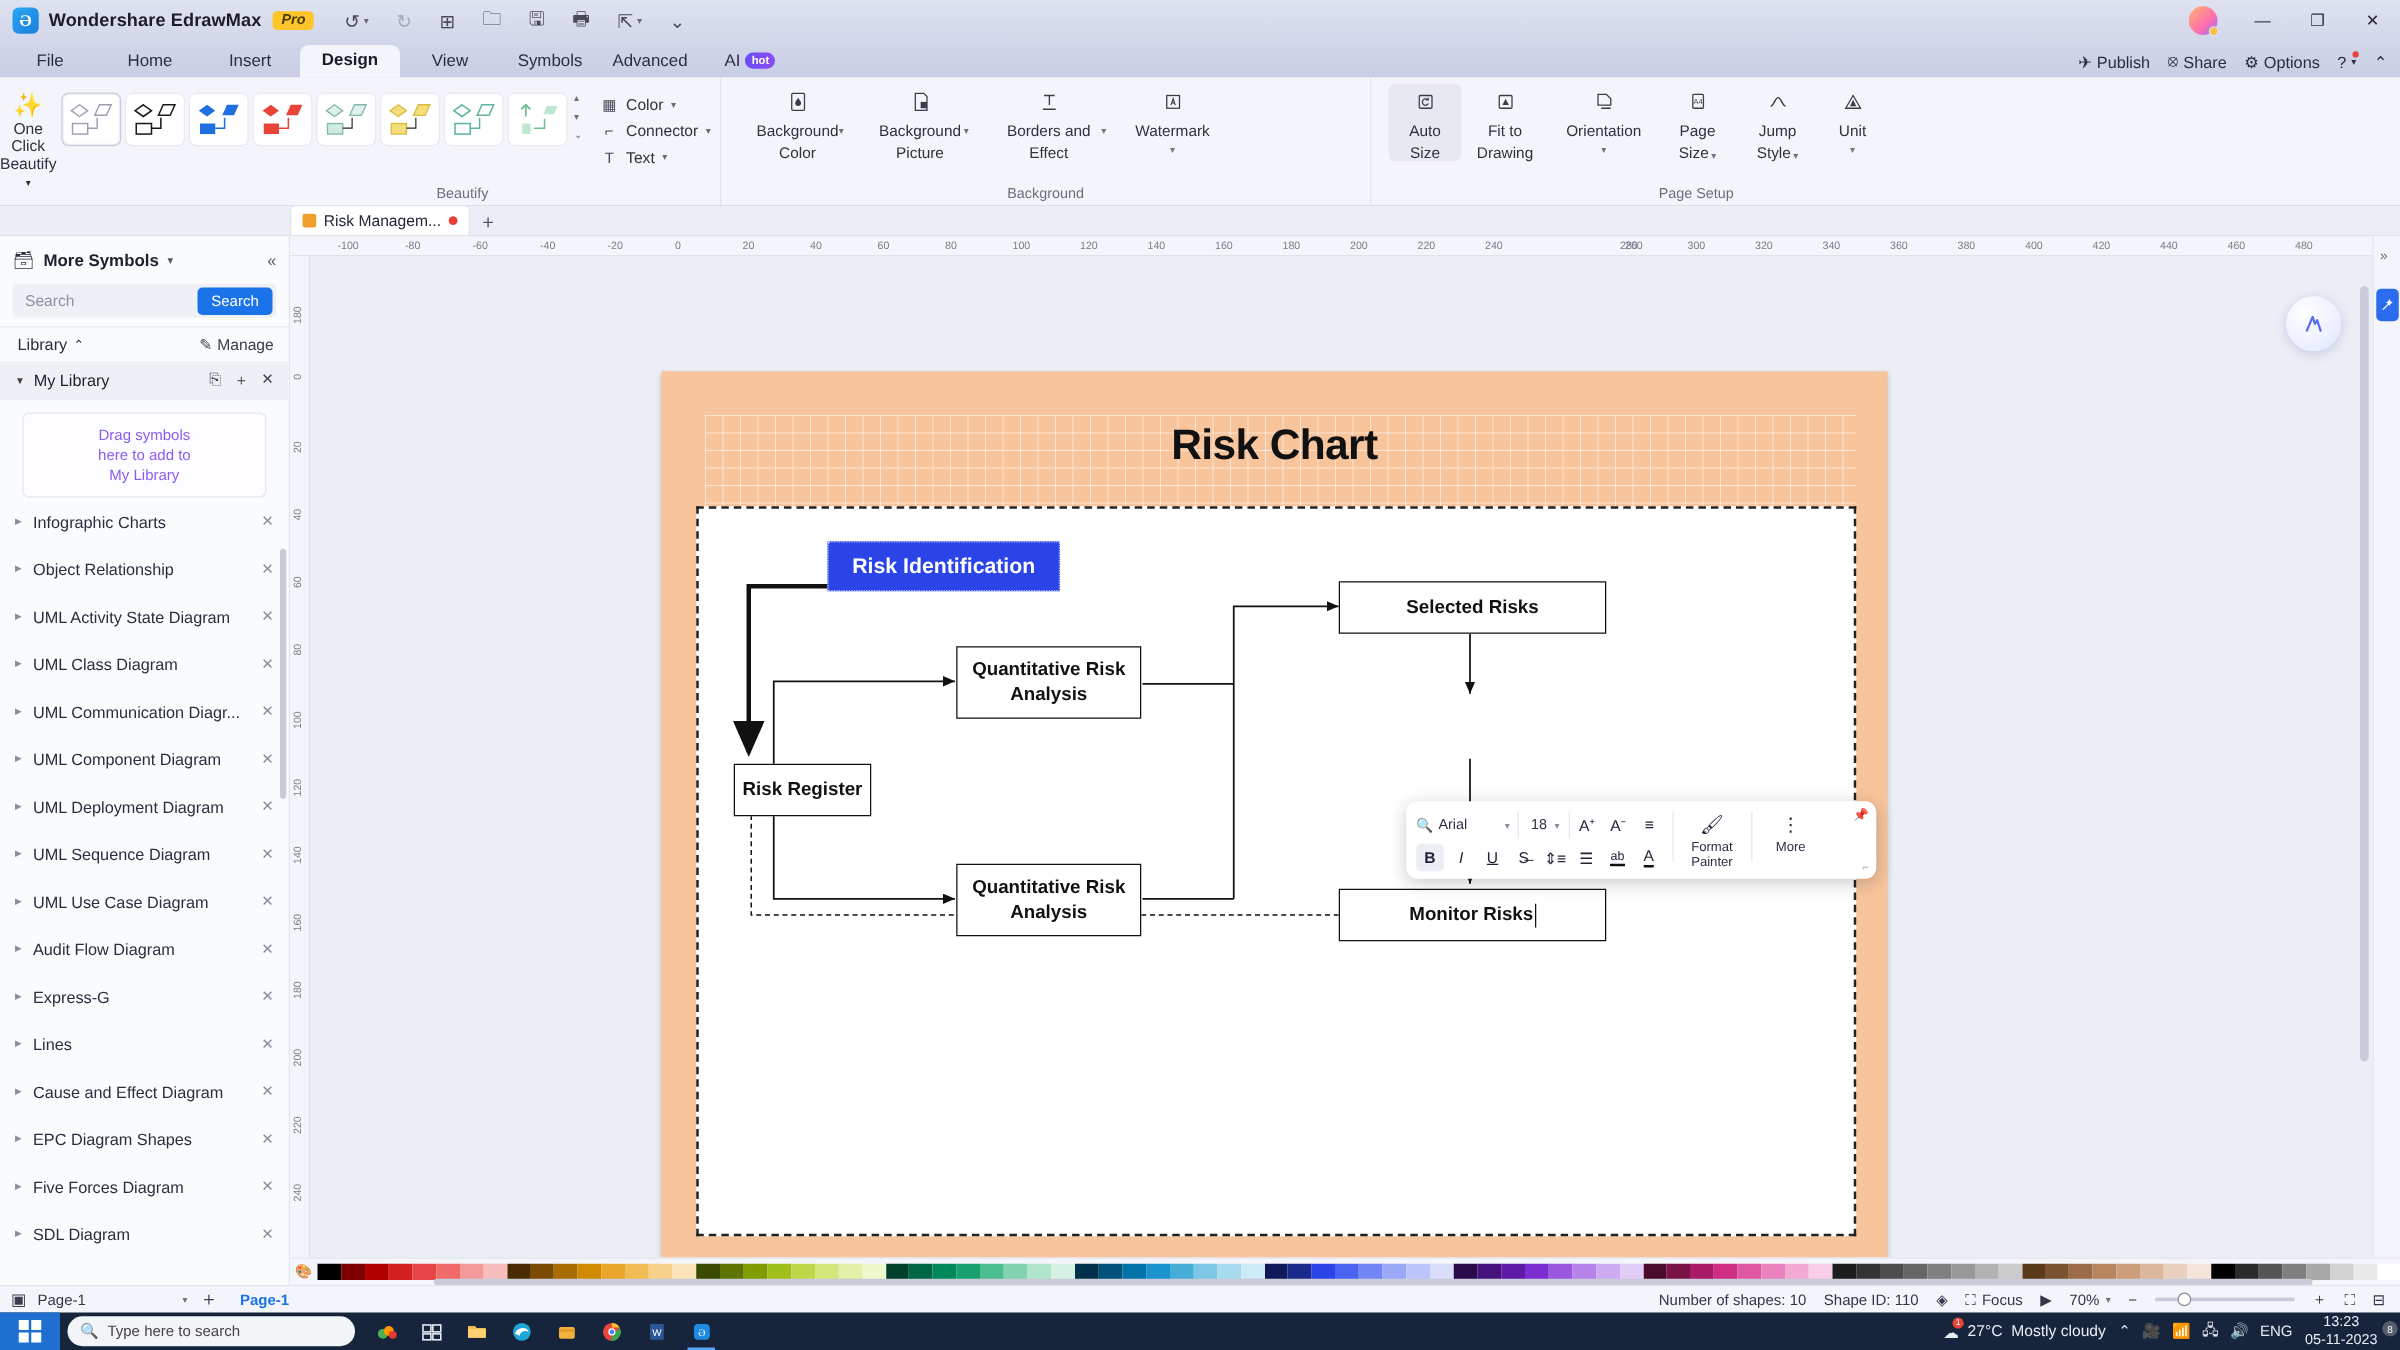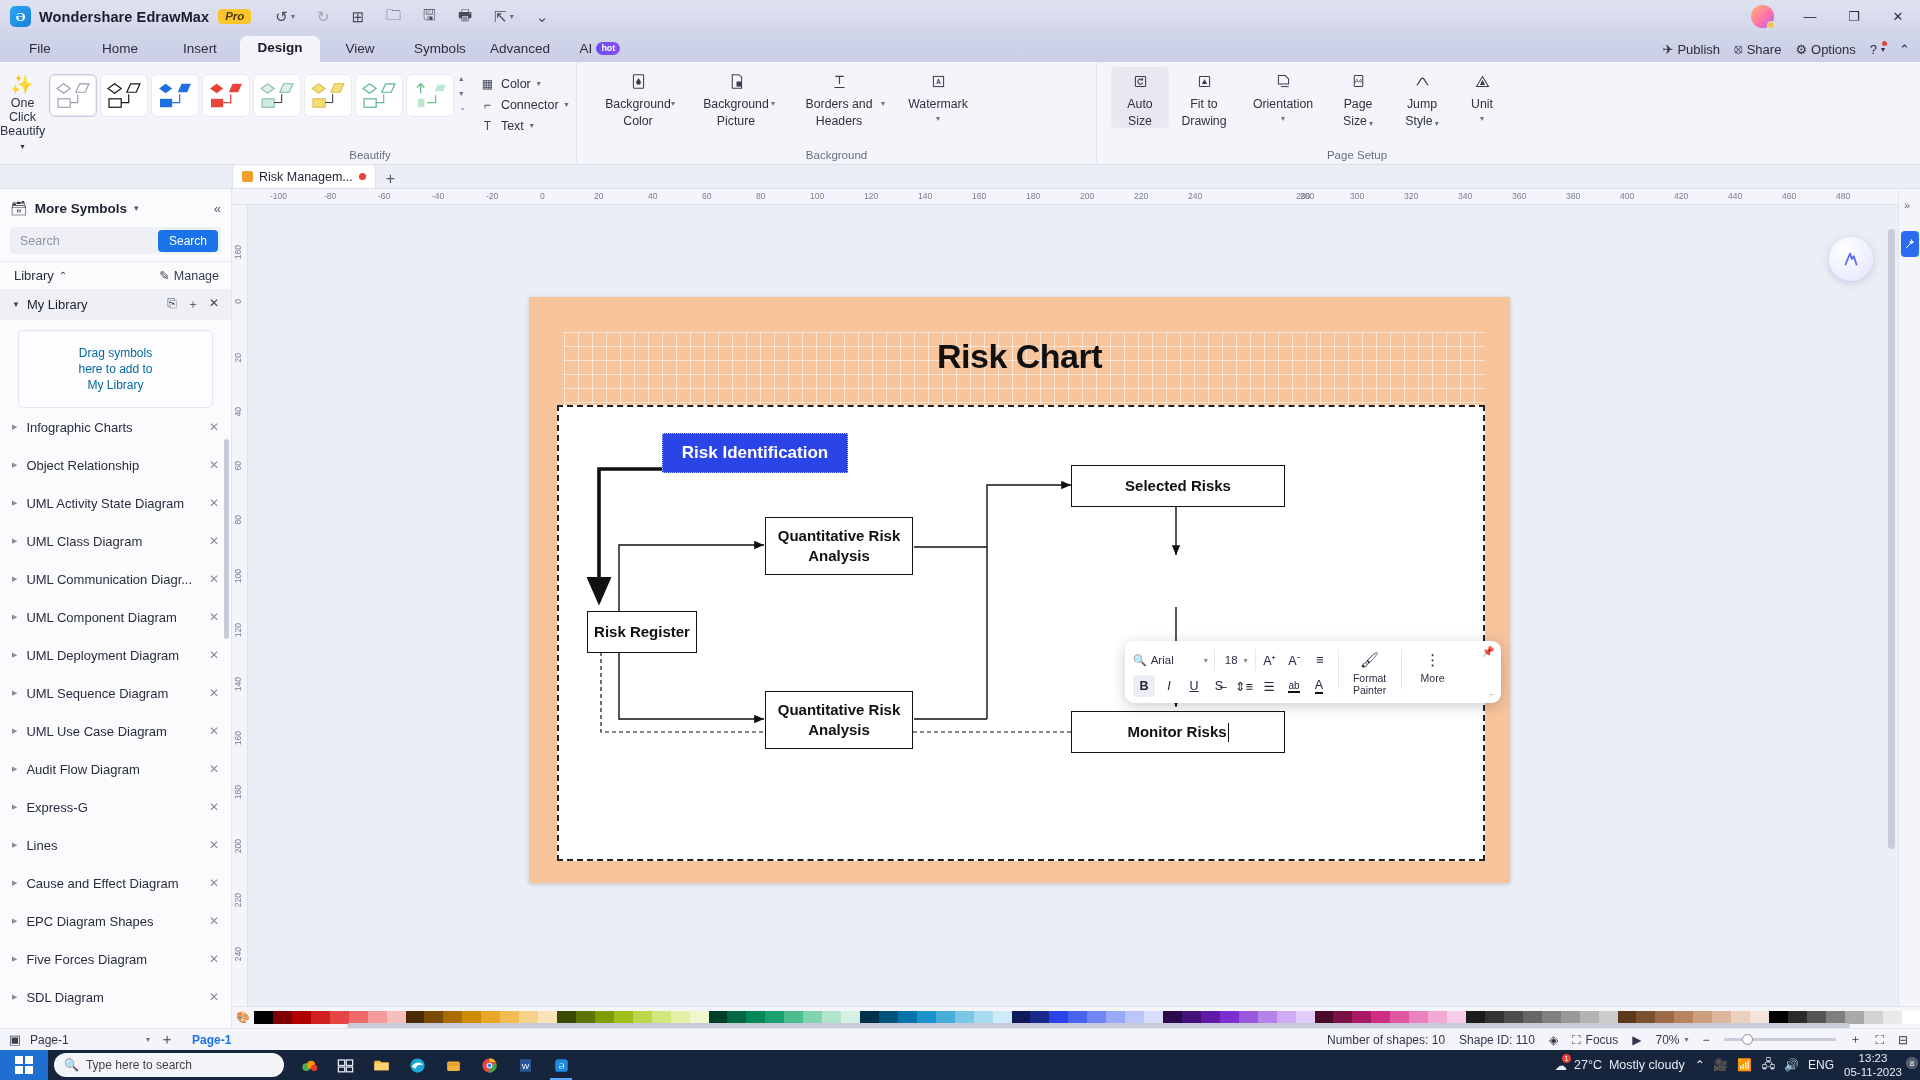--- a/index.html
+++ b/index.html
@@ -138,42 +138,42 @@
   #lp-search { margin: 0 10px 7px; height:27px; background:#eef0f6; border-radius:4px; display:flex;align-items:center; padding-left:10px;gap:11px;}
   #lp-search input{border:none;background:transparent;outline:none;font-size:12.5px;color:#3c3e52;width:110px;font-family:inherit;}
   #lp-search input::placeholder{color:#8e90a4;}
   #search-btn{margin-left:auto;height:22px;background:#1a73e8;color:#fff;border-radius:4px;font-size:12px;display:flex;align-items:center;padding:0 11px;margin-right:3px;}
   #lp-libbar{display:flex;align-items:center;padding:6px 12px 6px 14px;border-top:1px solid #e8eaf2;font-size:13px;color:#2a2c3e;gap:5px;}
   #lp-libbar .manage{margin-left:auto;display:flex;align-items:center;gap:4px;font-size:12.5px;color:#3a3c50;}
   #mylib-row{display:flex;align-items:center;gap:7px;padding:7px 12px 7px 12px;background:#eef0f6;font-size:13px;color:#1e2030;}
   #mylib-row .caret{font-size:8px;color:#444;}
   #mylib-row .acts{margin-left:auto;display:flex;gap:10px;font-size:12px;color:#3d3f52;}
   #dropzone{
-    margin:10px 18px 0 18px; height:78px; border:1px solid #e4e6f0; border-radius:5px;
+    margin:10px 18px 0 18px; height:68px; border:1px solid #e4e6f0; border-radius:5px;
     display:flex;flex-direction:column;align-items:center;justify-content:center;
-    font-size:12px;color:#0369a1;line-height:16px;text-align:center;background:#fdfdff;
+    font-size:12px;color:#8b5cf6;line-height:16px;text-align:center;background:#fdfdff;
   }
   .libitem{
     display:flex;align-items:center;gap:9px;padding:0 12px; height:38px;
     font-size:13px;color:#2b2d3f;
   }
   .libitem .tri{font-size:7px;color:#8a8c9e;}
   .libitem .x{margin-left:auto;font-size:12px;color:#8a8c9e;}
   #liblist{overflow:hidden; height: calc(100% - 240px);}
   #lp-scrollbar{position:absolute;right:2px;top:250px;width:5px;height:200px;background:#c9cbd8;border-radius:3px;}
 
   
   #canvasarea{position:absolute;left:232px;right:0;top:189px;bottom:52px;background:#eceef5;overflow:hidden;}
   #ruler-h{position:absolute;left:0;right:22px;top:0;height:16px;background:#f4f5fa;border-bottom:1px solid #dfe1ec;}
   #ruler-v{position:absolute;left:0;top:16px;bottom:0;width:16px;background:#f4f5fa;border-right:1px solid #dfe1ec;}
   .rtick{position:absolute;top:2px;font-size:8.5px;color:#7a7c90;}
   .rtickv{position:absolute;left:1px;font-size:8.5px;color:#7a7c90;writing-mode:vertical-rl;transform:rotate(180deg);}
 
   #page{
-    position:absolute; left: 297px; top: 108px; width: 981px; height: 586px;
+    position:absolute; left: 297px; top: 108px; width: 981px; height: 714px;
     background: #f7c49b; box-shadow: 0 1px 4px rgba(0,0,0,.18);
   }
   #page-grid{
     position:absolute; left:35px; top:35px; right:25px; height:130px;
     background-image: linear-gradient(to right, rgba(255,255,255,.55) 1px, transparent 1px),
                       linear-gradient(to bottom, rgba(255,255,255,.55) 1px, transparent 1px);
     background-size: 14px 14px;
   }
   #page-title{
     position:absolute; left:0; right:0; top:40px; text-align:center;
@@ -467,21 +467,21 @@
       <span class="bb-label">Picture</span>
       <span class="bb-cv" style="position:absolute;right:2px;bottom:20px">▾</span>
     </div>
     <div class="bigbtn" style="margin-left:16px;width:92px">
       <span class="bb-icon">
         <svg viewBox="0 0 20 20" fill="none" stroke="#3a3c4e" stroke-width="1.3">
             <path d="M5 4h10M10 4v9M4 17h12"></path>
           </svg>
       </span>
       <span class="bb-label">Borders and</span>
-      <span class="bb-label">Headers</span>
+      <span class="bb-label">Effect</span>
       <span class="bb-cv" style="position:absolute;right:0px;bottom:20px">▾</span>
     </div>
     <div class="bigbtn" style="margin-left:12px">
       <span class="bb-icon">
         <svg viewBox="0 0 20 20" fill="none" stroke="#3a3c4e" stroke-width="1.2">
             <rect x="4" y="4" width="12" height="12"></rect>
             <path d="M8 13l2-6 2 6M8.8 11h2.4" stroke-width="1.1"></path>
           </svg>
       </span>
       <span class="bb-label">Watermark</span>

